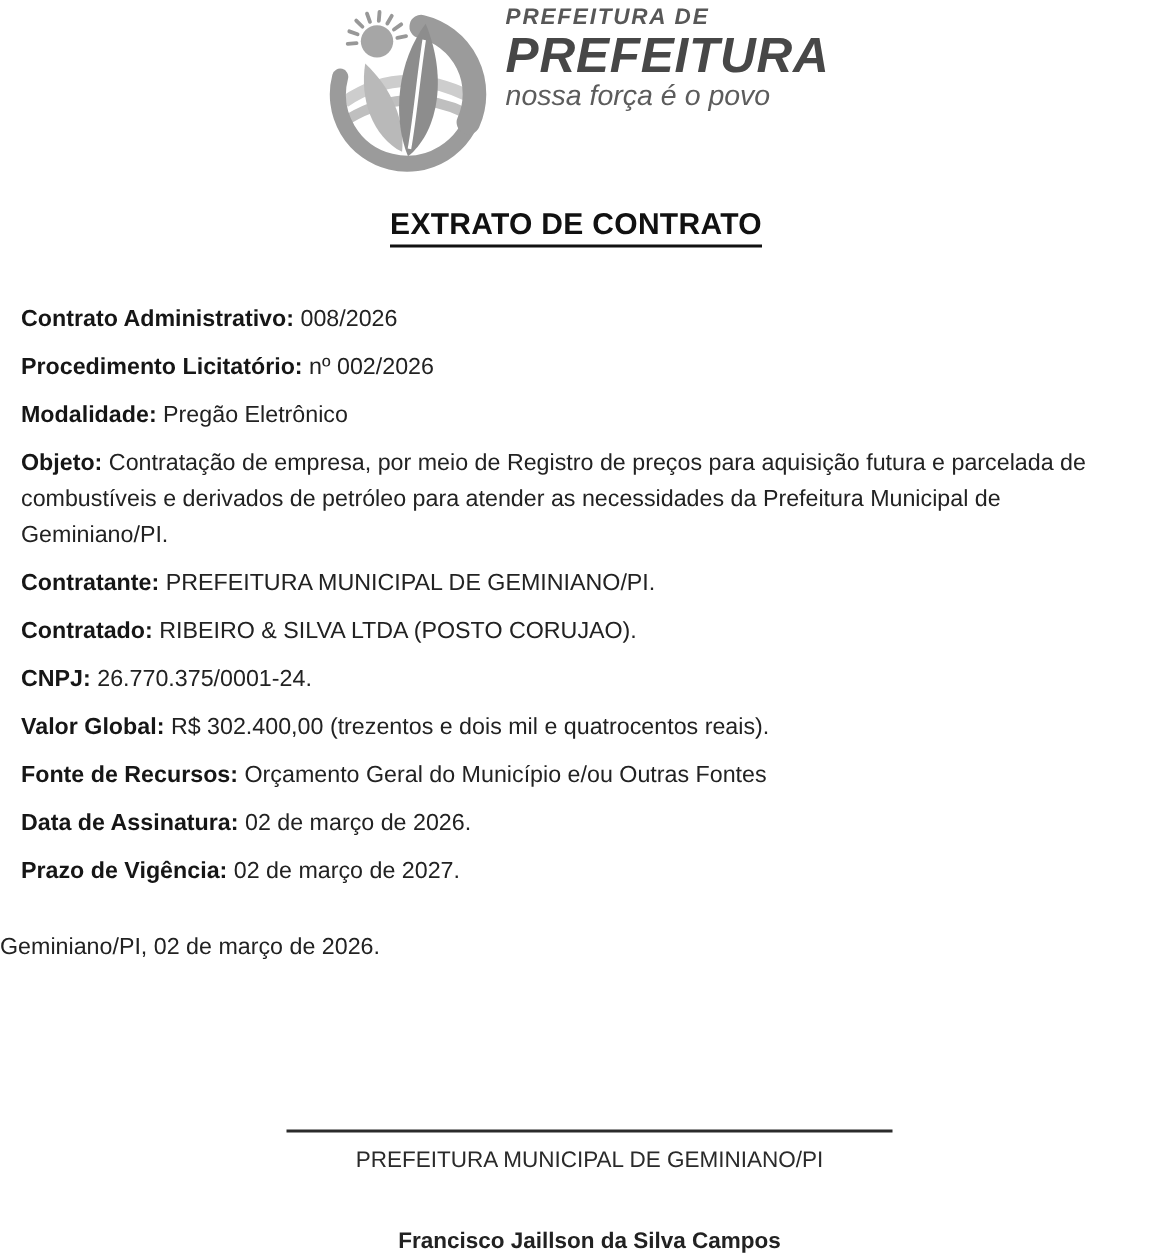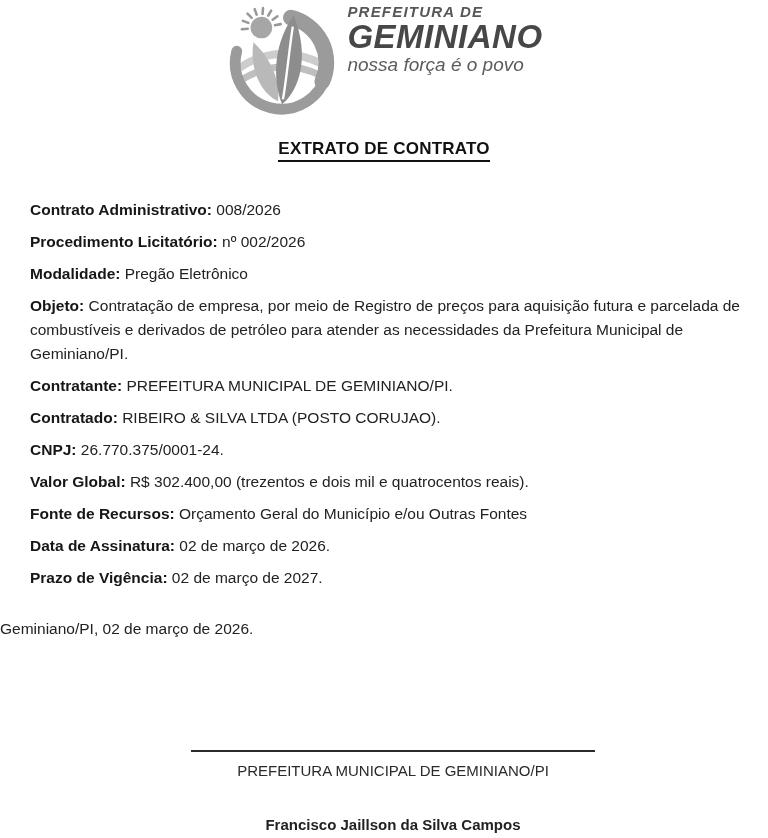--- a/index.html
+++ b/index.html
@@ -43,30 +43,30 @@
     color: #5c5c5c;
     line-height: 22px;
   }
   
   .doc-title-wrap {
     text-align: center;
     margin-top: 24px;
   }
   .doc-title {
     display: inline-block;
-    font-size: 17px;
+    font-size: 20px;
     font-weight: 700;
     color: #111;
     border-bottom: 2px solid #111;
     padding-bottom: 1px;
     letter-spacing: 0.2px;
   }
   
   .fields {
-    margin: 36px 18px 0 30px;
+    margin: 36px 18px 0 14px;
   }
   .field {
     margin: 0 0 8px 0;
     font-size: 15.5px;
     line-height: 24px;
   }
   .field b { font-weight: 700; color: #161616; }
   .field span { color: #222; }
   
   .dateline {
@@ -116,21 +116,21 @@
       </g>
 
       <circle cx="36" cy="25" r="11" fill="#a6a6a6"></circle>
 
       <path d="M 53 100 C 33 90 24 64 28 40 C 46 57 55 78 53 100 Z" fill="#b9b9b9"></path>
       <path d="M 57 103 C 76 88 85 52 69 13 C 50 38 46 76 57 103 Z" fill="#8d8d8d"></path>
       <path d="M 58 98 C 62 75 64 50 68 24" fill="none" stroke="#ffffff" stroke-width="2.4"></path>
     </svg>
     <div class="logo-text">
       <div class="logo-line1">PREFEITURA DE</div>
-      <div class="logo-line2">GEMINIANO</div>
+      <div class="logo-line2">PREFEITURA</div>
       <div class="logo-line3">nossa força é o povo</div>
     </div>
   </div>
 
   <div class="doc-title-wrap">
     <span class="doc-title">EXTRATO DE CONTRATO</span>
   </div>
 
   <div class="fields">
     <p class="field"><b>Contrato Administrativo:</b> <span>008/2026</span></p>

